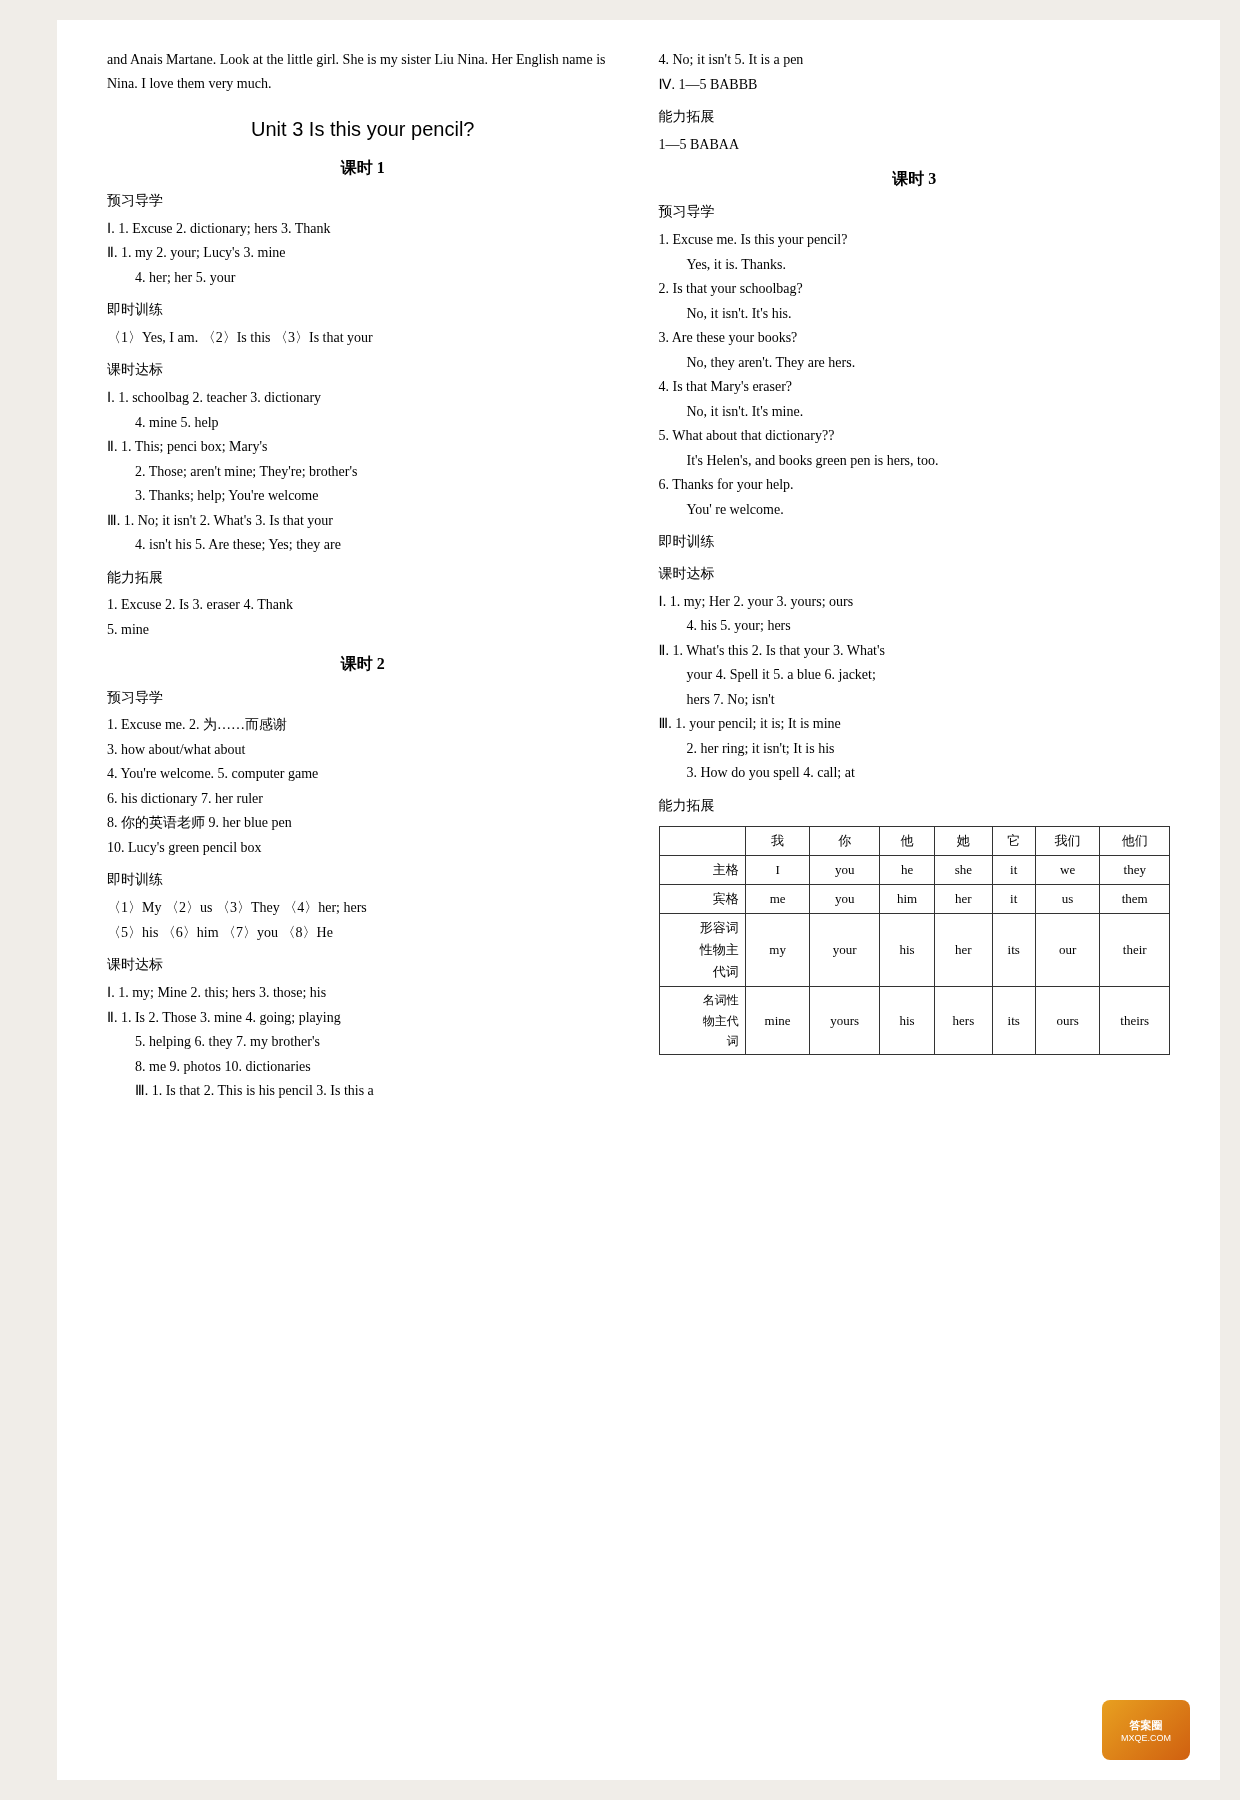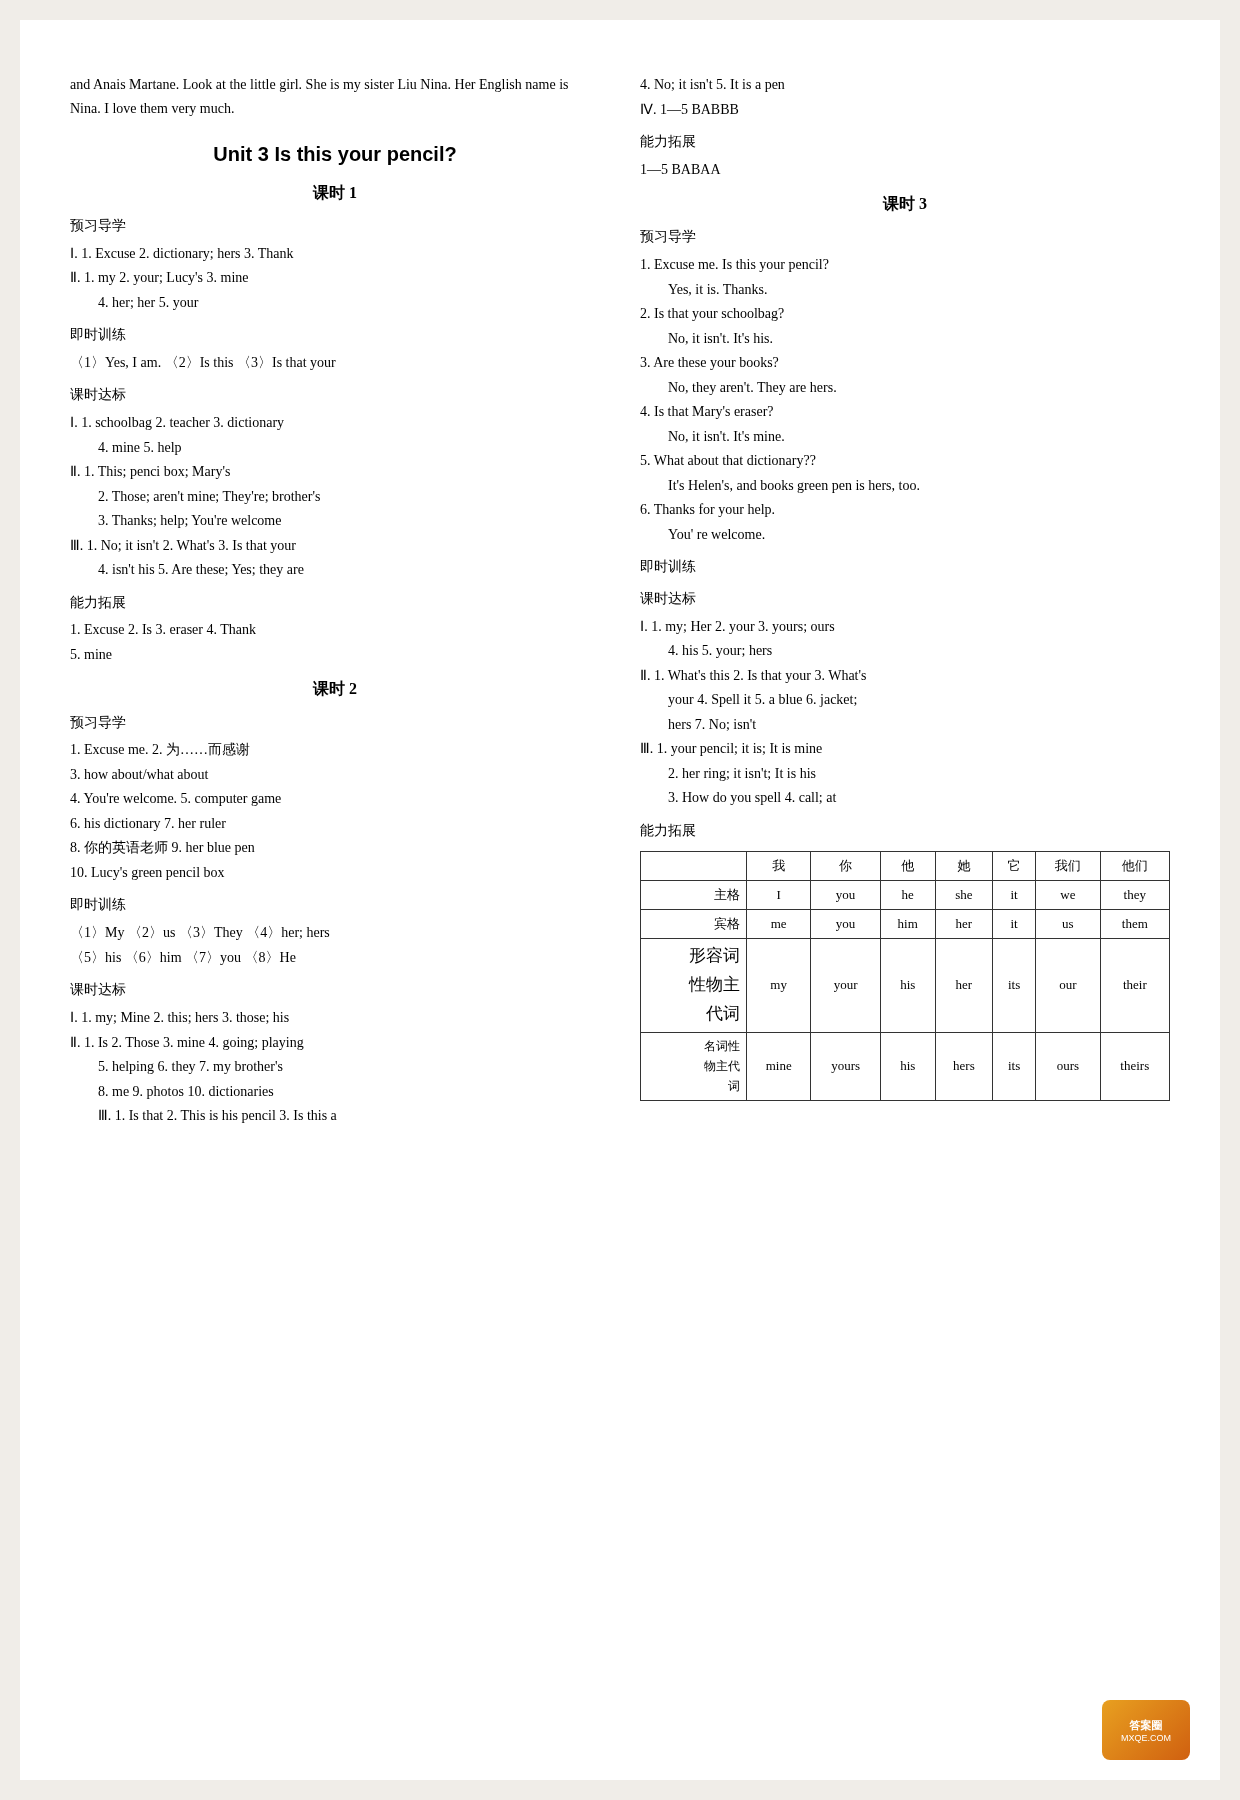--- a/index.html
+++ b/index.html
@@ -8,24 +8,25 @@
       display: flex;
       justify-content: center;
       align-items: flex-start;
       padding: 20px;
       font-family: "SimSun", "宋体", serif;
     }
     .page {
       width: 1200px;
       min-height: 1760px;
       background: #fff;
-      padding: 53px 50px;
+      padding: 28px 50px;
       position: relative;
       display: flex;
       flex-direction: column;
+      margin-left: 37px;
     }
     .content-area {
       display: flex;
       gap: 40px;
       flex: 1;
     }
     .left-col {
       flex: 1;
       font-size: 14px;
       line-height: 1.7;
@@ -36,21 +37,21 @@
       line-height: 1.7;
     }
     .intro-text {
       font-size: 14px;
       line-height: 1.7;
       margin-bottom: 16px;
     }
     .unit-title {
       text-align: center;
       font-size: 20px;
-      font-weight: bold;
+      font-weight: normal;
       margin: 10px 0 6px 0;
       font-family: Arial, sans-serif;
     }
     .section-title {
       text-align: center;
       font-size: 16px;
       font-weight: bold;
       margin: 8px 0;
       font-family: "SimSun", serif;
     }
@@ -229,21 +230,21 @@
             <td>宾格</td>
             <td>me</td>
             <td>you</td>
             <td>him</td>
             <td>her</td>
             <td>it</td>
             <td>us</td>
             <td>them</td>
           </tr>
           <tr>
-            <td style="font-size:17px;">形容词<br>性物主<br>代词</td>
+            <td style="font-size:13px;">形容词<br>性物主<br>代词</td>
             <td>my</td>
             <td>your</td>
             <td>his</td>
             <td>her</td>
             <td>its</td>
             <td>our</td>
             <td>their</td>
           </tr>
           <tr>
             <td style="font-size:12px;">名词性<br>物主代<br>词</td>

